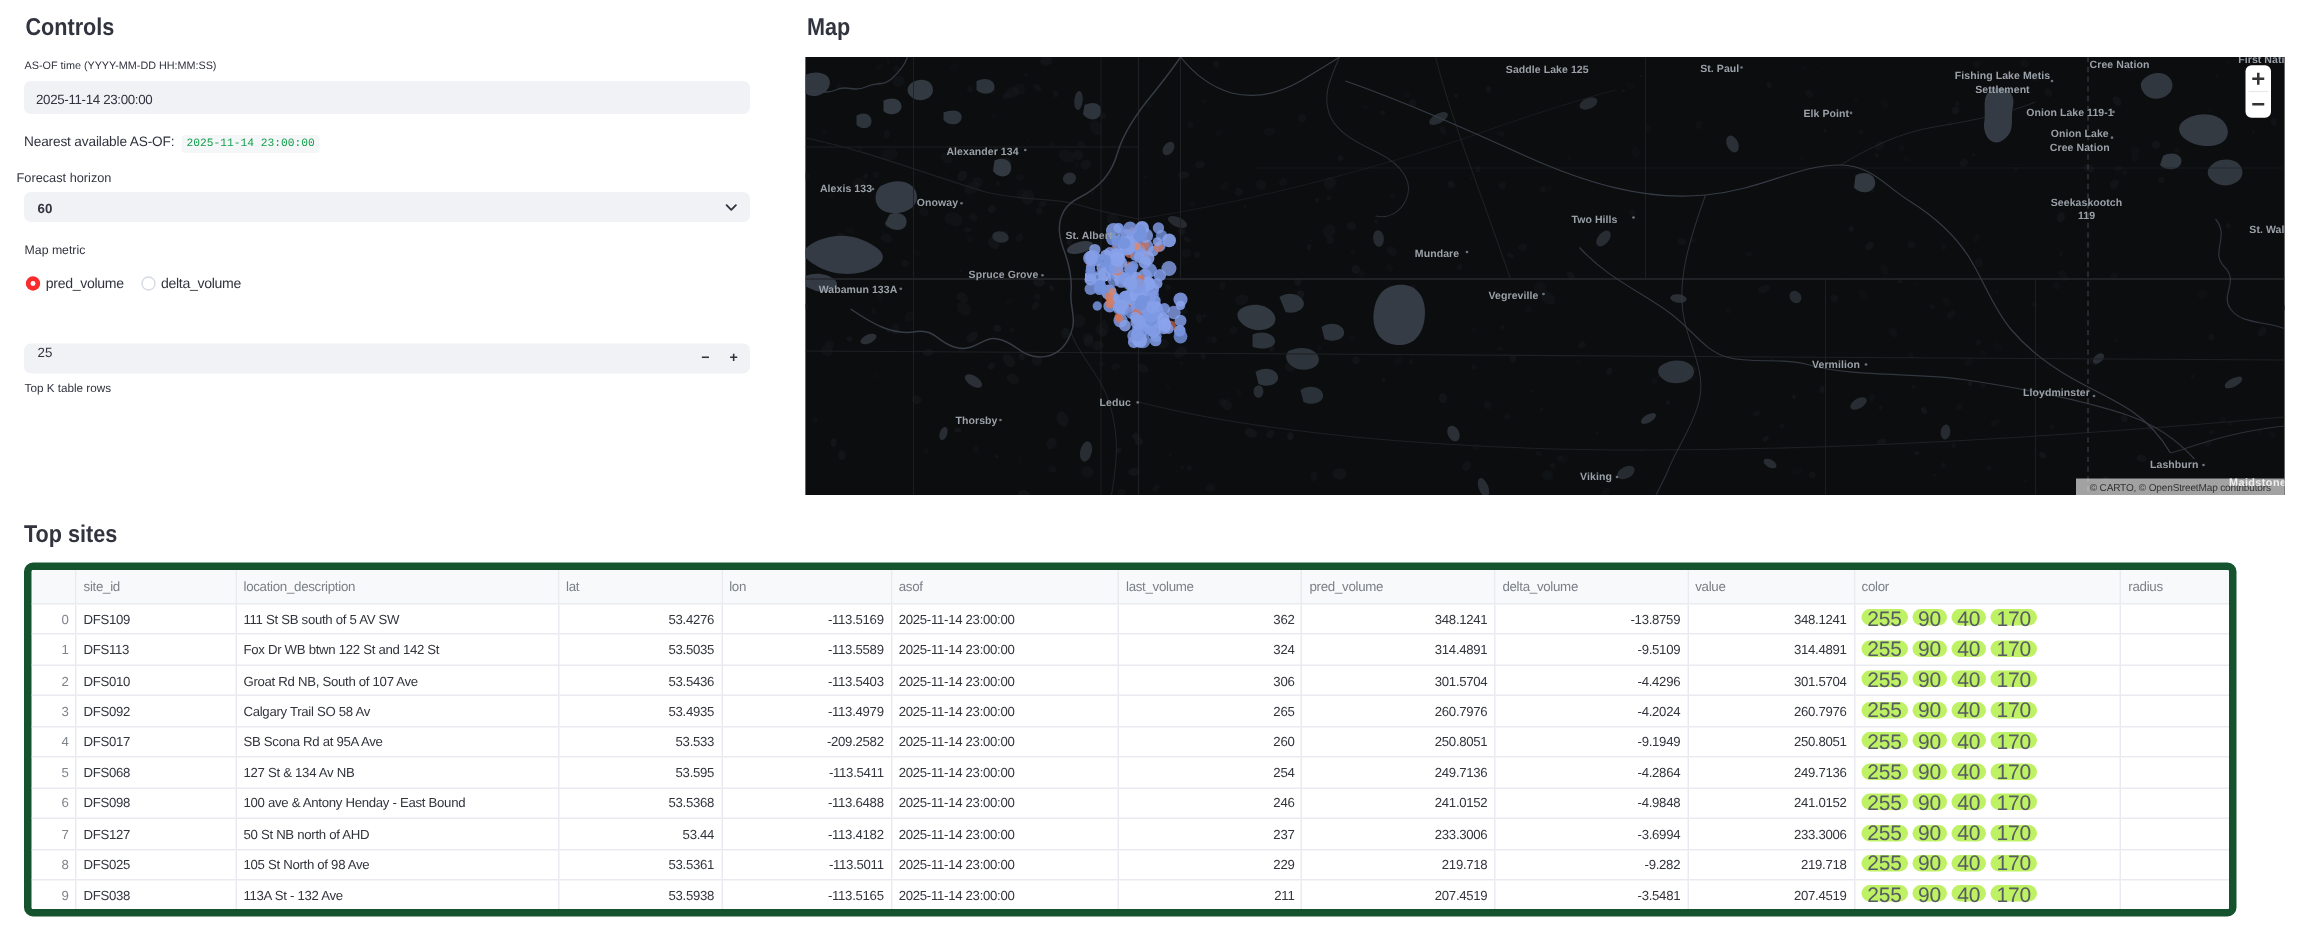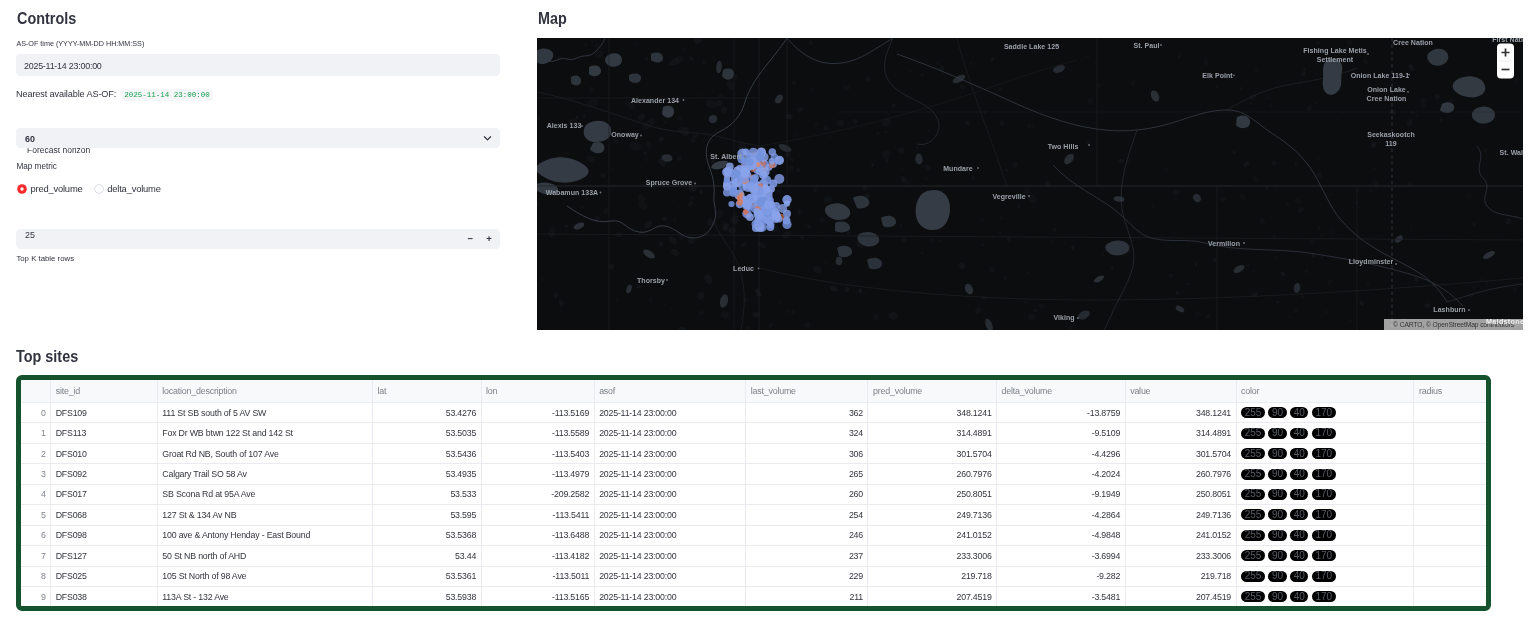--- a/index.html
+++ b/index.html
@@ -12,21 +12,21 @@
   .inputbox { background:#f0f2f6; border-radius:4.5px; }
 </style>
 </head>
 <body>
 
 <h2 class="abs" style="left:16.5px; top:9.8px;">Controls</h2>
 <div class="abs lbl" style="left:16.4px; top:39.9px; font-size:7.2px;">AS-OF time (YYYY-MM-DD HH:MM:SS)</div>
 <div class="abs inputbox" style="left:16px; top:53.8px; width:484px; height:22.6px;"></div>
 <div class="abs lbl" style="left:24px; top:61.6px; font-size:8.9px; letter-spacing:-0.22px;">2025-11-14 23:00:00</div>
 <div class="abs lbl" style="left:16px; top:89.6px; font-size:9.1px; letter-spacing:-0.1px;">Nearest available AS-OF:&nbsp;&nbsp;<span style="font-family:'Liberation Mono',monospace; font-size:7.5px; letter-spacing:0; color:#17a04e; background:#f4f6f8; border-radius:2.5px; padding:2px 3.2px;">2025-11-14 23:00:00</span></div>
-<div class="abs lbl" style="left:27px; top:113.5px; font-size:8.5px;margin-top:32px;">Forecast horizon</div>
+<div class="abs lbl" style="left:11px; top:113.5px; font-size:8.5px;">Forecast horizon</div>
 <div class="abs inputbox" style="left:16px; top:127.8px; width:484px; height:20.6px;"></div>
 <div class="abs lbl" style="left:25px; top:134.7px; font-size:8.9px;font-weight:bold;">60</div>
 <svg class="abs" style="left:483px; top:133.6px;" width="9" height="9" viewBox="0 0 9 9">
     <path d="M1.4 2.8 L4.5 5.9 L7.6 2.8" stroke="#31333F" stroke-width="1.25" fill="none" stroke-linecap="round" stroke-linejoin="round"></path>
   </svg>
 <div class="abs lbl" style="left:16.4px; top:163.3px; font-size:8.2px;">Map metric</div>
 <svg class="abs" style="left:16.6px; top:184px;" width="10" height="10" viewBox="0 0 10 10">
     <circle cx="5" cy="5" r="4.8" fill="#fb2b2b"></circle>
     <circle cx="5" cy="5" r="1.65" fill="#ffffff"></circle>
   </svg>
@@ -813,21 +813,21 @@
 <div class="abs" style="left:16px; top:375px; width:1475px; height:236px; border:5px solid #14532d; border-radius:6px; overflow:hidden; background:#ffffff;">
 <style>
 .tsg { border-collapse:collapse; table-layout:fixed; width:1503px; font-size:8.8px; letter-spacing:-0.2px; }
 .tsg td, .tsg th { border-right:1px solid #e9ebf0; border-bottom:1px solid #e9ebf0; padding:0 4.5px; white-space:nowrap; overflow:hidden; height:20.45px; vertical-align:middle; }
 .tsg th { background:#f7f9fb; color:#7c8088; font-weight:400; text-align:left; height:22.5px; font-size:8.9px; }
 .tsg td { color:#33353d; background:#fff; }
 .tsg .r { text-align:right; }
 .tsg .idx { color:#7f838b; text-align:right; padding-right:4.5px; }
 .tsg tr:last-child td { border-bottom:none; }
 .tsg td:last-child, .tsg th:last-child { border-right:none; }
-.pill { display:inline-block; background:#000000; color:#575b63; border-radius:5.5px; padding:1.5px 3.8px; margin-right:3.2px; font-size:10px; line-height:8px; letter-spacing:-0.1px; }
+.pill { display:inline-block; background:#bef264; color:#575b63; border-radius:5.5px; padding:1.5px 3.8px; margin-right:3.2px; font-size:14px; line-height:8px; letter-spacing:-0.1px; }
 </style>
 <table class="tsg">
       <colgroup>
 <col style="width:29.7px">
 <col style="width:106.6px">
 <col style="width:215.0px">
 <col style="width:108.7px">
 <col style="width:113.0px">
 <col style="width:151.5px">
 <col style="width:122.3px">

